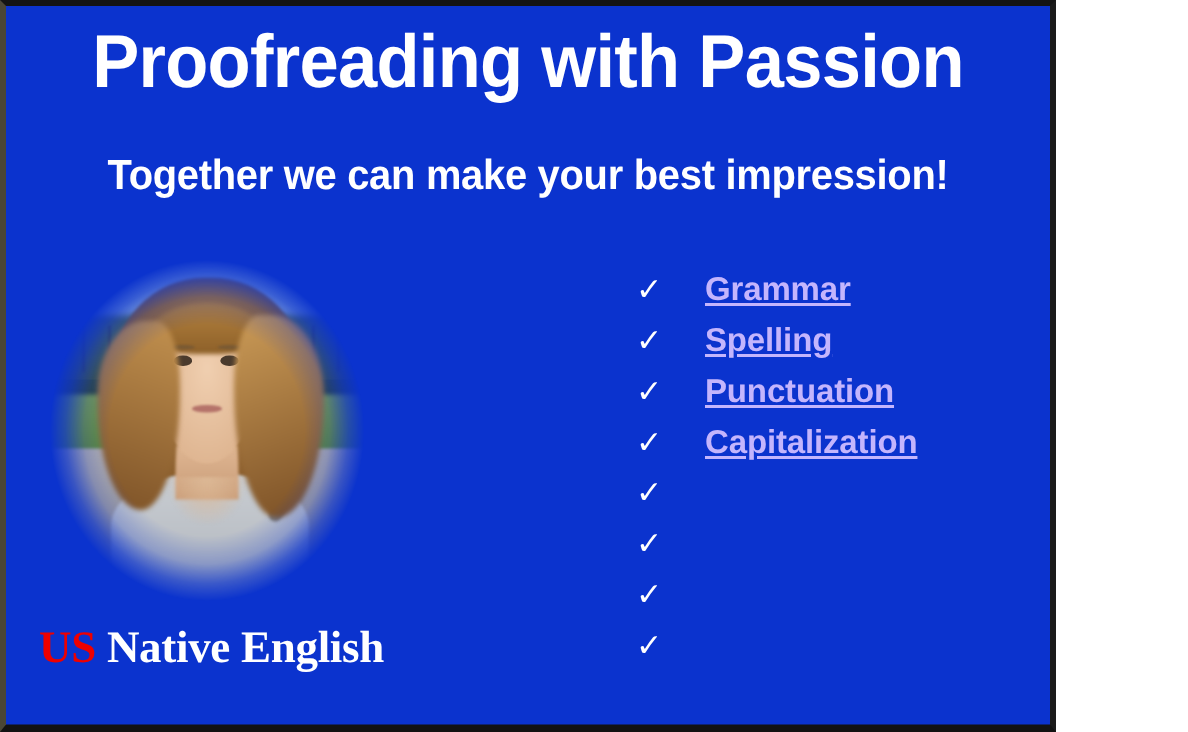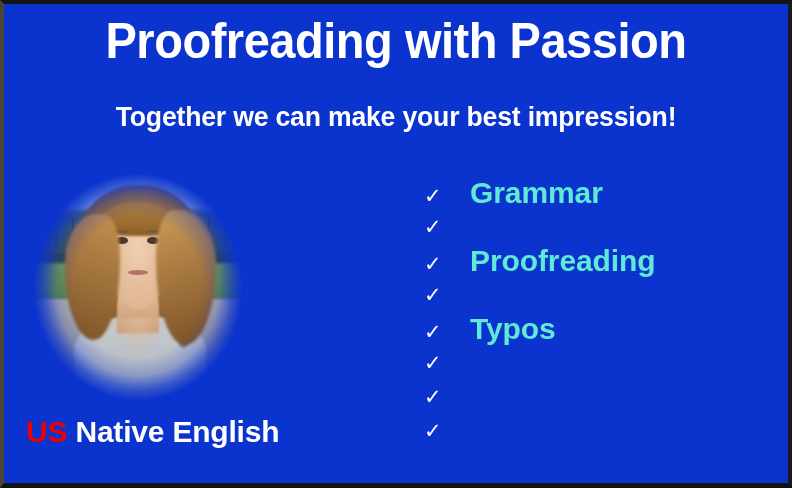--- a/index.html
+++ b/index.html
@@ -10,21 +10,21 @@
   body {
     width: 792px;
     height: 488px;
     overflow: hidden;
     font-family: "Liberation Sans", sans-serif;
   }
 
   
   #banner {
     position: relative;
-    width: 792px;
+    width: 704px;
     height: 488px;
     box-sizing: border-box;
     background: #0B33CE;
     border-top: 4px solid #141414;
     border-left: 4px solid #4a4636;
     border-right: 4px solid #1a1a1a;
     border-bottom: 5px solid #121212;
     overflow: hidden;
   }
 
@@ -168,20 +168,21 @@
   #native {
     position: absolute;
     left: 22px;
     top: 409px;
     font-size: 30px;
     line-height: 38px;
     font-weight: bold;
     color: #ffffff;
     letter-spacing: -0.2px;
     white-space: nowrap;
+    font-family: Liberation Serif, serif;
   }
   #native .us { color: #EE0000; }
 
   
   #checklist {
     position: absolute;
     left: 420px;
     top: 172px;
     width: 340px;
   }
@@ -193,26 +194,27 @@
   .check-mark {
     width: 46px;
     flex: 0 0 46px;
     color: #ffffff;
     font-size: 21px;
     line-height: 34px;
     text-align: left;
     font-weight: normal;
   }
   .check-label {
-    color: #5eead4;
-    font-size: 30px;
+    color: #c4b5fd;
+    font-size: 22px;
     line-height: 34px;
     font-weight: bold;
     letter-spacing: -0.1px;
     white-space: nowrap;
+    text-decoration: underline;
   }
 </style>
 </head>
 <body>
 
 <div id="banner">
 
   <div id="title">Proofreading with Passion</div>
 
   <div id="subtitle">Together we can make your best impression!</div>
@@ -246,31 +248,32 @@
     <span class="us">US</span><span> Native English</span>
   </div>
 
   <div id="checklist">
       <div class="check-row">
         <span class="check-mark">✓</span>
         <span class="check-label">Grammar</span>
       </div>
       <div class="check-row">
         <span class="check-mark">✓</span>
-      </div>
-      <div class="check-row">
-        <span class="check-mark">✓</span>
-        <span class="check-label">Proofreading</span>
-      </div>
-      <div class="check-row">
-        <span class="check-mark">✓</span>
-      </div>
-      <div class="check-row">
-        <span class="check-mark">✓</span>
-        <span class="check-label">Typos</span>
+        <span class="check-label">Spelling</span>
+      </div>
+      <div class="check-row">
+        <span class="check-mark">✓</span>
+        <span class="check-label">Punctuation</span>
+      </div>
+      <div class="check-row">
+        <span class="check-mark">✓</span>
+        <span class="check-label">Capitalization</span>
+      </div>
+      <div class="check-row">
+        <span class="check-mark">✓</span>
       </div>
       <div class="check-row">
         <span class="check-mark">✓</span>
       </div>
       <div class="check-row">
         <span class="check-mark">✓</span>
       </div>
       <div class="check-row">
         <span class="check-mark">✓</span>
       </div>

